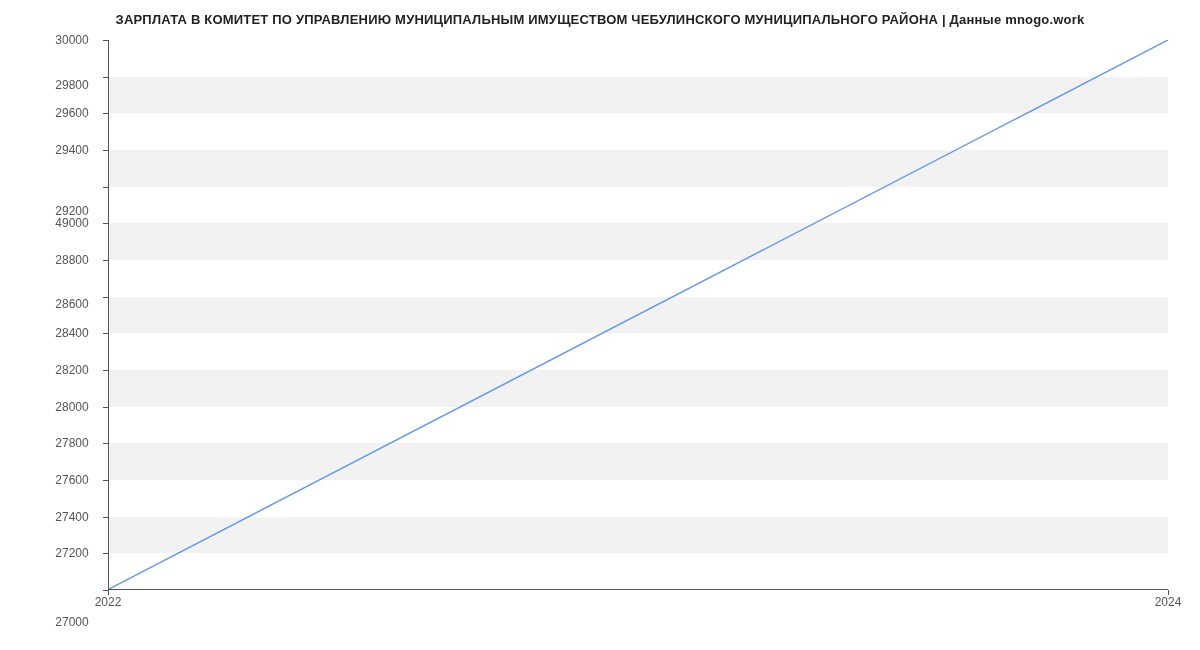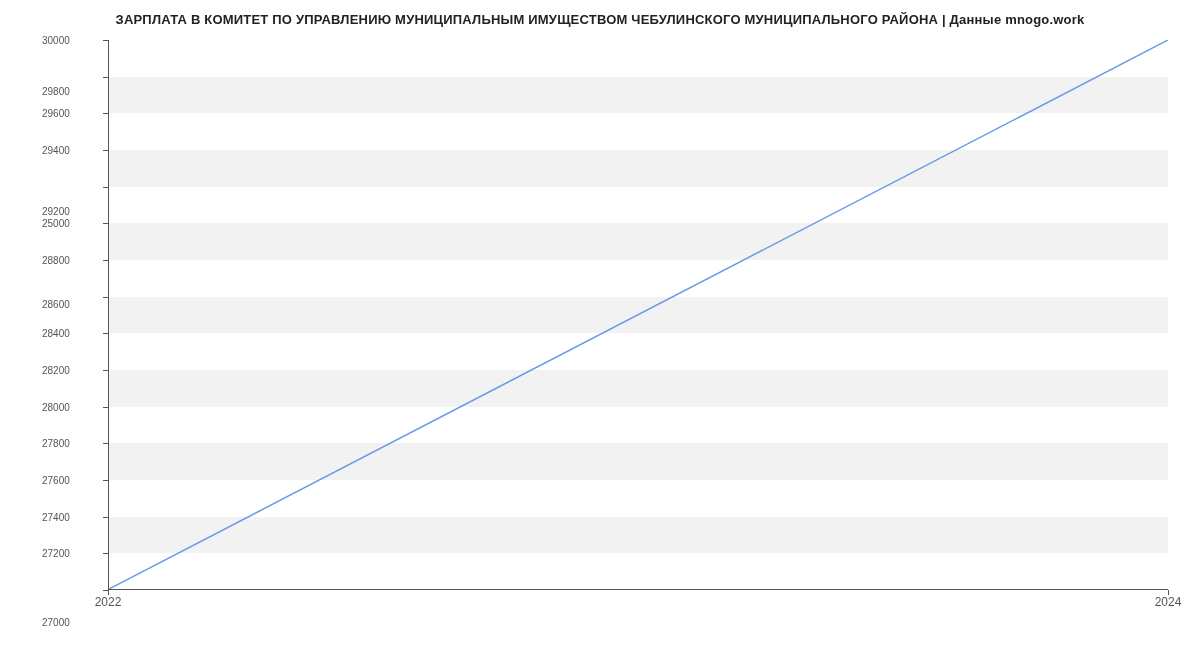--- a/index.html
+++ b/index.html
@@ -34,22 +34,22 @@
     .grid-band {
       position: absolute;
       left: 0;
       right: 0;
       background: #f2f2f2;
     }
     .y-tick-label {
       position: absolute;
       right: 1098px;
       width: 60px;
-      text-align: left;
-      font-size: 10px;
+      text-align: center;
+      font-size: 12px;
       color: #555;
       transform: translateY(-50%);
     }
     .x-tick-label {
       position: absolute;
       top: 595px;
       font-size: 12px;
       color: #555;
       transform: translateX(-50%);
     }
@@ -107,28 +107,28 @@
 <div class="y-tick-label" style="top: 406.667px;">28000</div>
 <div class="tick-mark-y" style="top: 406.667px;"></div>
 <div class="y-tick-label" style="top: 370px;">28200</div>
 <div class="tick-mark-y" style="top: 370px;"></div>
 <div class="y-tick-label" style="top: 333.333px;">28400</div>
 <div class="tick-mark-y" style="top: 333.333px;"></div>
 <div class="y-tick-label" style="top: 304px;">28600</div>
 <div class="tick-mark-y" style="top: 296.667px;"></div>
 <div class="y-tick-label" style="top: 260px;">28800</div>
 <div class="tick-mark-y" style="top: 260px;"></div>
-<div class="y-tick-label" style="top: 223.333px;">25000</div>
+<div class="y-tick-label" style="top: 223.333px;">49000</div>
 <div class="tick-mark-y" style="top: 223.333px;"></div>
 <div class="y-tick-label" style="top: 186.667px; margin-top: 24px;">29200</div>
 <div class="tick-mark-y" style="top: 186.667px;"></div>
 <div class="y-tick-label" style="top: 150px;">29400</div>
 <div class="tick-mark-y" style="top: 150px;"></div>
 <div class="y-tick-label" style="top: 113.333px;">29600</div>
 <div class="tick-mark-y" style="top: 113.333px;"></div>
-<div class="y-tick-label" style="top: 91px;">29800</div>
+<div class="y-tick-label" style="top: 85px;">29800</div>
 <div class="tick-mark-y" style="top: 76.6667px;"></div>
 <div class="y-tick-label" style="top: 40px;">30000</div>
 <div class="tick-mark-y" style="top: 40px;"></div>
 <div class="x-tick-label" style="left: 108px; text-align: right;">2022</div>
 <div class="tick-mark-x" style="left: 108px;"></div>
 <div class="x-tick-label" style="left: 1168px;">2024</div>
 <div class="tick-mark-x" style="left: 1168px;"></div>
 
 </body></html>

